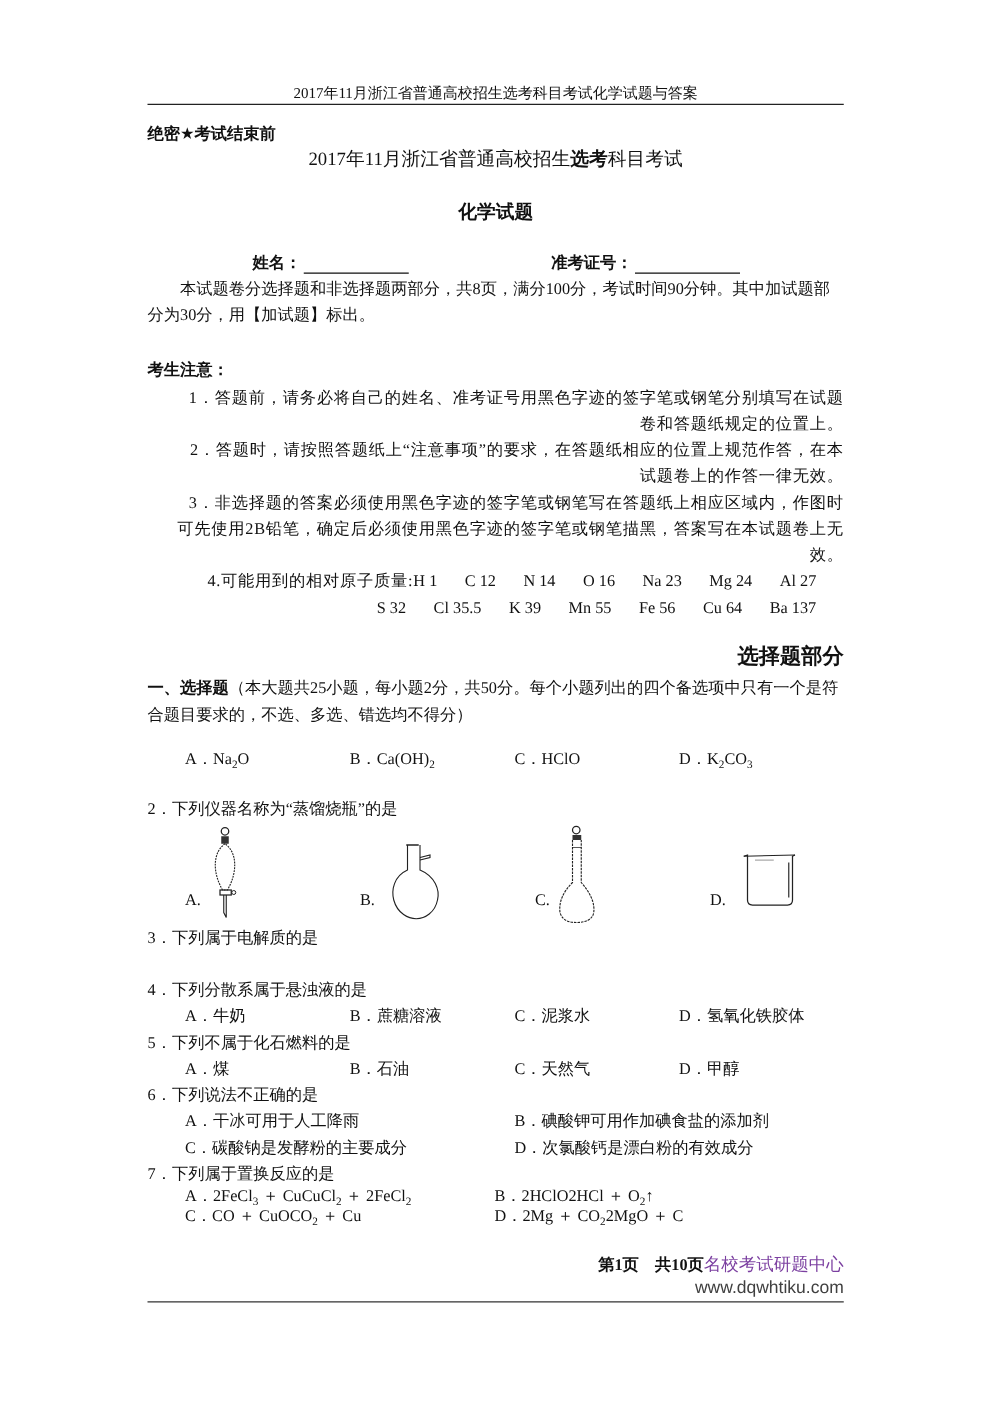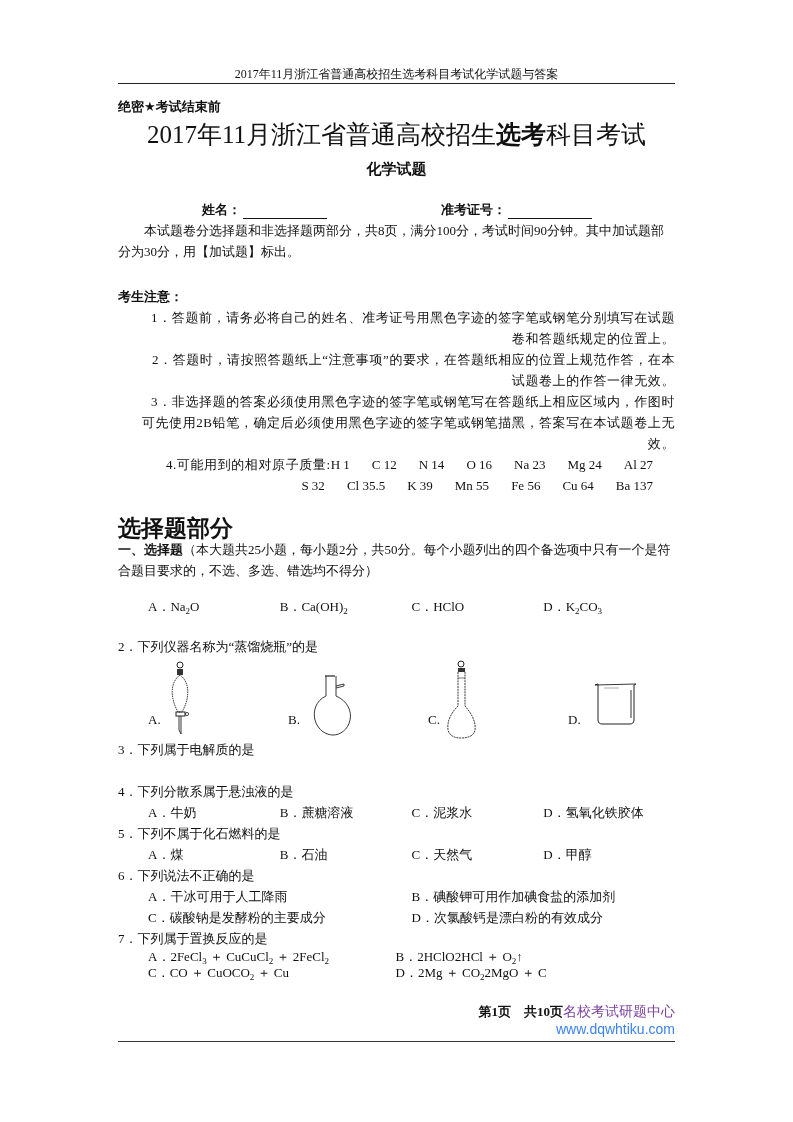--- a/index.html
+++ b/index.html
@@ -6,39 +6,39 @@
     body { width: 793px; height: 1122px; position: relative; overflow: hidden;
            font-family: "DejaVu Serif", "Liberation Serif", serif; color: #111; }
     .abs { position: absolute; }
     .serif { font-family: "Liberation Serif", "DejaVu Serif", serif; }
     .sans { font-family: "DejaVu Sans", "Liberation Sans", sans-serif; }
 
     #running-header { left: 118px; width: 557px; top: 66px; text-align: center; font-size: 12px; }
     #header-rule { left: 118px; width: 557px; top: 83px; height: 0; border-top: 1.6px solid #222; }
 
     #confidential { left: 118px; top: 98px; font-size: 13px; font-weight: bold; }
-    #exam-title { left: 118px; width: 557px; top: 118px; text-align: center; font-size: 25px; }
+    #exam-title { left: 118px; width: 557px; top: 118px; text-align: center; font-size: 15px; }
     #exam-title b { font-weight: bold; }
     #subject-title { left: 118px; width: 557px; top: 160px; text-align: center; font-size: 15px; font-weight: bold; }
 
     .field { top: 201px; font-size: 13px; font-weight: bold; display: flex; align-items: flex-end; }
     .field .line { display: inline-block; border-bottom: 1px solid #111; height: 14px; margin-left: 2px; }
     #name-field { left: 202px; }
     #name-field .line { width: 84px; }
     #id-field { left: 441px; }
     #id-field .line { width: 84px; }
 
     .para { left: 118px; width: 557px; font-size: 13px; line-height: 21px; }
     .indent { text-indent: 26px; }
     #intro { top: 220px; }
     #notice-title { top: 286px; font-weight: bold; }
     #notice-list { top: 307px; text-align: right; }
     #notice-list .item { text-indent: 26px; letter-spacing: 0.6px; }
 
-    #section-title { left: 118px; width: 557px; top: 513px; text-align: left; font-size: 23px; font-weight: bold; }
+    #section-title { left: 118px; width: 557px; top: 513px; text-align: right; font-size: 17px; font-weight: bold; }
 
     #part-one { left: 118px; width: 557px; top: 539px; font-size: 13px; line-height: 21px; }
     #part-one .label { font-weight: bold; }
 
     .q { left: 118px; width: 557px; font-size: 13px; }
     .q .stem { height: 20px; line-height: 20px; }
     .q .opts { display: flex; height: 21px; line-height: 21px; padding-left: 30px; }
     .q .opts .opt { width: 135px; }
     .q .opts.two .opt { width: 280px; }
     .q .opts.two .opt:first-child { width: 280px; }
@@ -54,21 +54,21 @@
     #q4 { top: 782px; }
     #q5 { top: 824px; }
     #q6 { top: 866px; }
     #q7 { top: 929px; }
     #q7 .opts { height: 16px; line-height: 16px; }
     #q7 .opts .opt:first-child { width: 248px; }
 
     #page-footer { right: 118px; top: 1003px; font-size: 13px; text-align: right; }
     #page-footer .pg { font-weight: bold; }
     #watermark-cn { color: #7b3fa0; font-size: 14px; font-family: "DejaVu Sans", sans-serif; }
-    #watermark-url { right: 118px; top: 1021px; color: #3b82f6; font-size: 14px; font-family: "Liberation Sans", sans-serif; }
+    #watermark-url { right: 118px; top: 1021px; color: #404040; font-size: 14px; font-family: "Liberation Sans", sans-serif; }
     #footer-rule { left: 118px; width: 557px; top: 1041px; height: 0; border-top: 1.6px solid #333; }
   </style>
 </head>
 <body>
 
 <div id="running-header" class="abs serif">2017年11月浙江省普通高校招生选考科目考试化学试题与答案</div>
 <div id="header-rule" class="abs"></div>
 
 <div id="confidential" class="abs sans">绝密★考试结束前</div>
 

